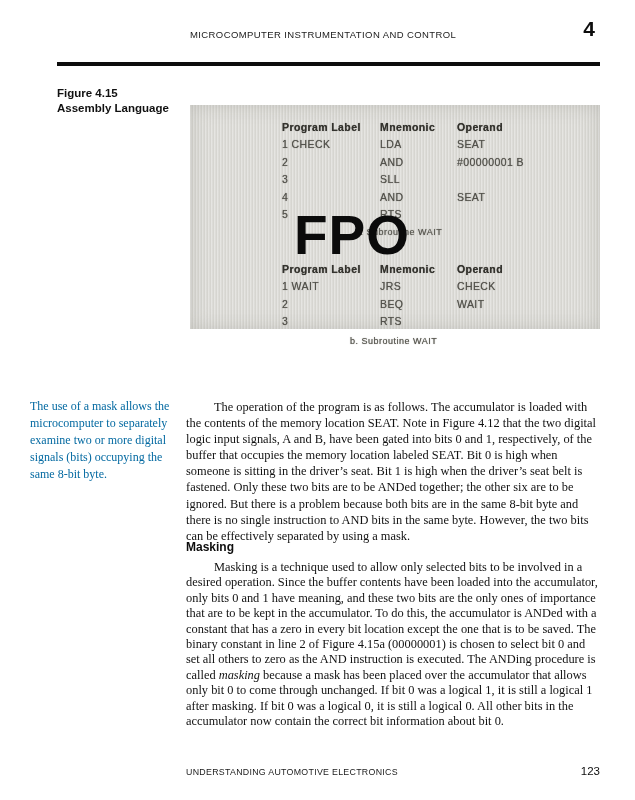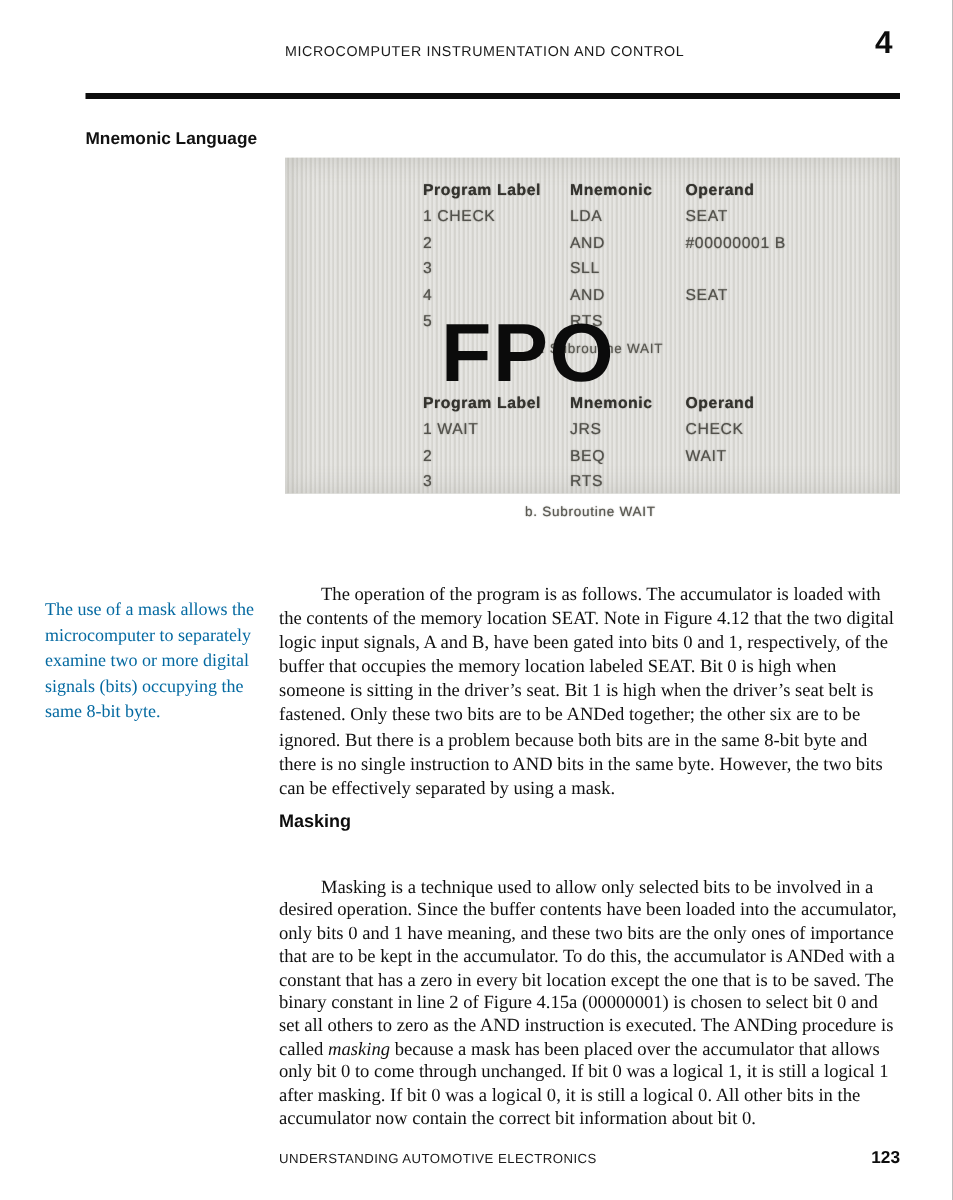--- a/index.html
+++ b/index.html
@@ -131,31 +131,31 @@
     position: absolute;
     left: 186px;
     width: 416px;
     font-family: "Liberation Serif", serif;
     font-size: 12.4px;
     line-height: 16.1px;
     color: #111;
     text-indent: 28px;
     text-align: left;
   }
-  .body-para-1 { top: 388px; }
+  .body-para-1 { top: 399px; }
   .section-heading {
     position: absolute;
     left: 186px;
     top: 540px;
     font-family: "Liberation Sans", sans-serif;
     font-size: 12px;
     font-weight: bold;
     color: #0d0d0d;
   }
-  .body-para-2 { top: 584px; line-height: 15.4px; }
+  .body-para-2 { top: 560px; line-height: 15.4px; }
   .italic { font-style: italic; }
 
   
   .footer {
     position: absolute;
     left: 186px;
     top: 754px;
     width: 414px;
     display: flex;
     justify-content: space-between;
@@ -164,35 +164,36 @@
   .footer-book-title {
     font-family: "Liberation Sans", sans-serif;
     font-size: 8.8px;
     letter-spacing: 0.3px;
     color: #1a1a1a;
     margin-top: 13px;
   }
   .footer-page-number {
     font-family: "Liberation Sans", sans-serif;
     font-size: 11.5px;
-    font-weight: bold;
+    font-weight: normal;
     color: #0d0d0d;
   }
 </style>
 </head>
 <body>
 
 <div class="page">
 
   <div class="running-header-title">MICROCOMPUTER INSTRUMENTATION AND CONTROL</div>
   <div class="chapter-number">4</div>
   <div class="header-rule"></div>
 
   <div class="figure-caption">
-    <div>Mnemonic Language</div>
+    <div>Figure 4.15</div>
+    <div>Assembly Language</div>
   </div>
 
   <div class="figure-photo">
 
     <div class="photo-table table-check">
       <div class="th">Program Label</div>
       <div class="th">Mnemonic</div>
       <div class="th">Operand</div>
 
       <div>1  CHECK</div>

